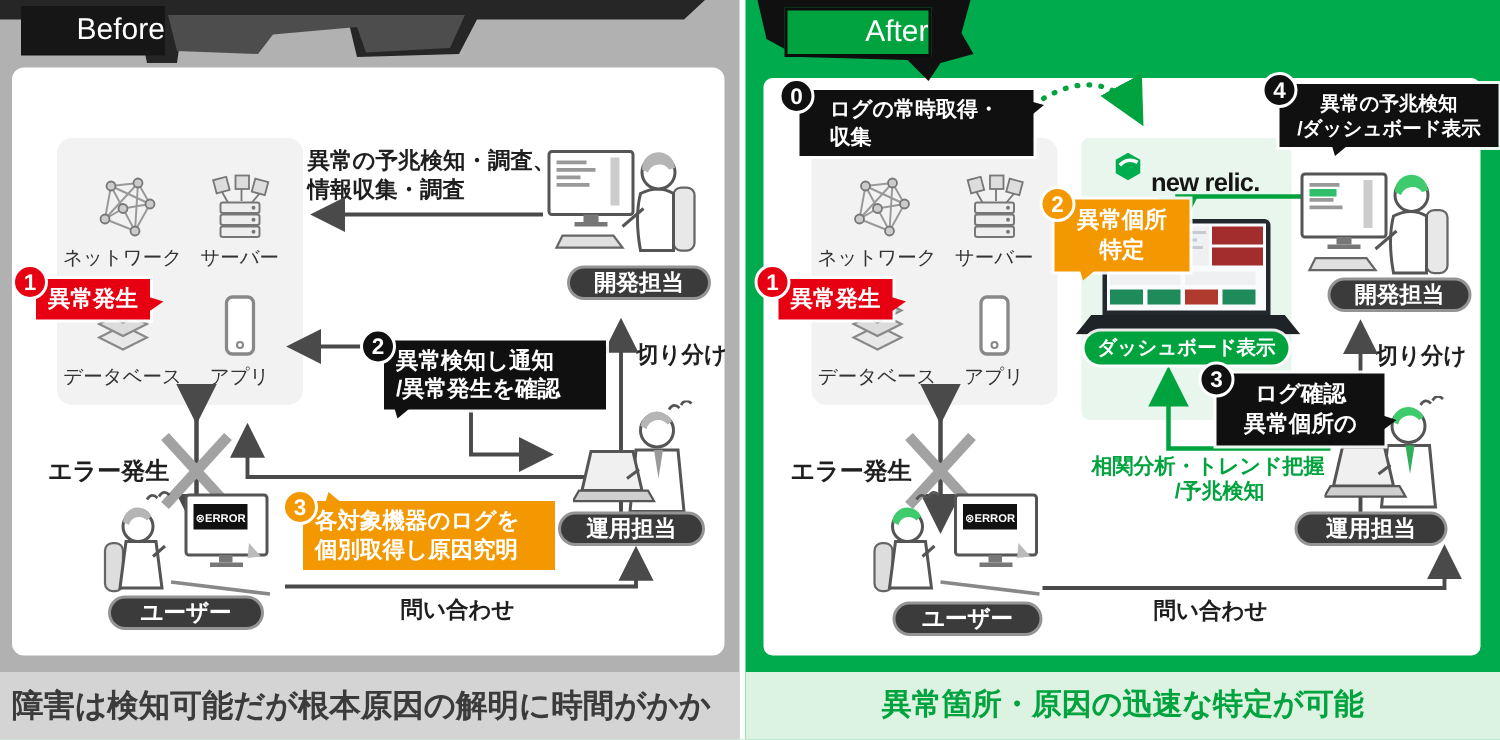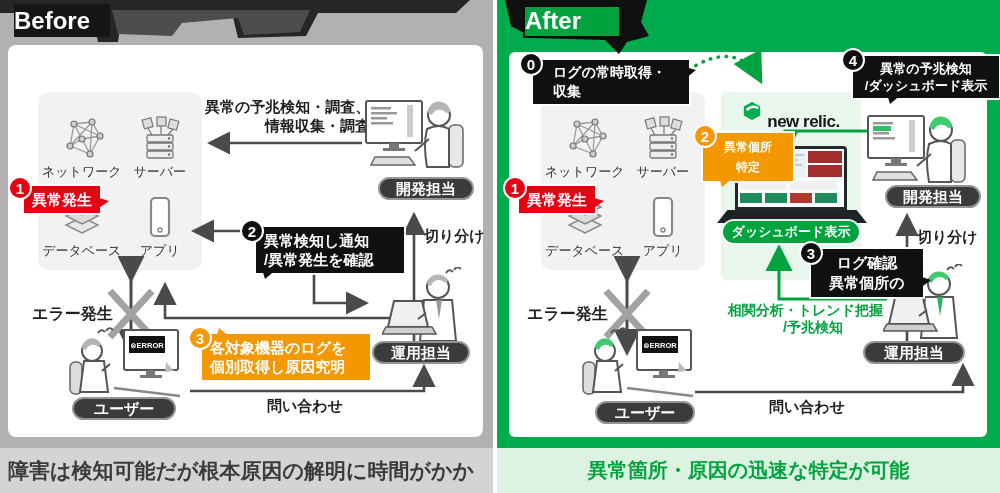--- a/index.html
+++ b/index.html
@@ -9,22 +9,22 @@
   .panel.before{left:0;width:493px;background:#b1b1b1;--hair:#b5b5b5;--tie:#9a9a9a;}
   .panel.after{left:497px;width:503px;background:#00ab4e;--hair:#3ecb6e;--tie:#2fae5c;}
   .canvas{position:absolute;background:#fff;border-radius:8px;}
   .before .canvas{left:8px;top:45px;width:475px;height:392px;}
   .after  .canvas{left:12px;top:52px;width:478px;height:385px;border-radius:6px;}
   .caption{position:absolute;top:448px;height:45px;font-weight:bold;}
   .before .caption{left:0;width:493px;background:#d4d4d4;color:#3b3b3b;
                    font-size:21px;line-height:45px;padding-left:8px;box-sizing:border-box;}
   .after  .caption{left:0;width:503px;background:#dcf3e1;color:#00a33e;
                    font-size:20px;line-height:45px;text-align:center;}
-  .hdr-label{position:absolute;color:#fff;font-weight:bold;font-size:24px;
-             text-align:left;line-height:33px;}
+  .hdr-label{position:absolute;color:#fff;font-weight:normal;font-size:20px;
+             text-align:right;line-height:33px;}
   .before .hdr-label{left:14px;top:4px;width:96px;height:33px;background:#161616;}
   .after  .hdr-label{left:26px;top:5px;width:98px;height:33px;background:#00a33e;
                      border:2.5px solid #0d0d0d;box-sizing:border-box;line-height:28px;}
   .icon-box{position:absolute;width:164px;height:178px;background:#f2f2f2;border-radius:10px;
             display:grid;grid-template-columns:1fr 1fr;grid-template-rows:1fr 1fr;
             padding:10px 4px;box-sizing:border-box;}
   .before .icon-box{left:38px;top:92px;}
   .after  .icon-box{left:44px;top:92px;}
   .icon-cell{display:flex;flex-direction:column;align-items:center;justify-content:flex-end;}
   .icon-cell .lbl{font-size:13px;color:#333;margin-top:3px;white-space:nowrap;}
@@ -140,21 +140,21 @@
       </div>
     </div>
 
     <div class="badge red" style="left:8px;top:176px;">1</div>
     <div class="bubble-red" style="left:24px;top:186px;">
       <span>異常発生</span>
       <div class="tail" style="right:-12px;top:11px;border-left:13px solid #e60012;border-top:4px solid transparent;border-bottom:9px solid transparent;"></div>
     </div>
 
     <div class="txt" style="left:205px;top:98px;width:165px;text-align:center;font-size:15px;">異常の予兆検知・調査、</div>
-    <div class="txt" style="left:205px;top:117px;width:165px;text-align:right;font-size:15px;">情報収集・調査</div>
+    <div class="txt" style="left:205px;top:117px;width:165px;text-align:left;font-size:15px;">情報収集・調査</div>
 
     <div class="badge blk" style="left:240px;top:219px;">2</div>
     <div class="note blk" style="left:256px;top:227px;width:132px;padding:4px 8px;font-size:15px;line-height:19px;">
       <div>異常検知し通知</div>
       <div>/異常発生を確認</div>
       <div class="tail" style="left:6px;bottom:-9px;border-top:10px solid #101010;border-right:12px solid transparent;"></div>
     </div>
 
     <div class="badge org" style="left:188px;top:326px;">3</div>
     <div class="note org" style="left:202px;top:334px;width:152px;padding:4px 8px;font-size:15px;line-height:19px;">
@@ -343,21 +343,21 @@
         <rect x="52" y="44" width="22" height="10" fill="#b03a2e"></rect>
         <rect x="77" y="44" width="22" height="10" fill="#1f8a5a"></rect>
         <rect x="2" y="32" width="47" height="9" fill="#eef0f2"></rect>
         <rect x="52" y="32" width="47" height="9" fill="#eef0f2"></rect>
       </svg>
     </div>
     <div class="laptop-base"></div>
     <div class="dash-pill">ダッシュボード表示</div>
 
     <div class="badge org" style="left:196px;top:124px;">2</div>
-    <div class="note org" style="left:206px;top:133px;width:90px;padding:4px 0;font-size:12px;line-height:20px;text-align:center;">
+    <div class="note org" style="left:206px;top:133px;width:90px;padding:4px 0;font-size:15px;line-height:20px;text-align:center;">
       <div>異常個所</div>
       <div>特定</div>
       <div class="tail" style="left:16px;bottom:-9px;border-top:10px solid #f39800;border-right:12px solid transparent;"></div>
     </div>
 
     <div class="badge blk" style="left:344px;top:48px;">4</div>
     <div class="note blk" style="left:356px;top:56px;width:146px;padding:4px 6px;font-size:13px;line-height:17px;text-align:center;box-sizing:border-box;">
       <div>異常の予兆検知</div>
       <div>/ダッシュボード表示</div>
       <div class="tail" style="left:34px;bottom:-9px;border-top:10px solid #101010;border-right:12px solid transparent;"></div>

